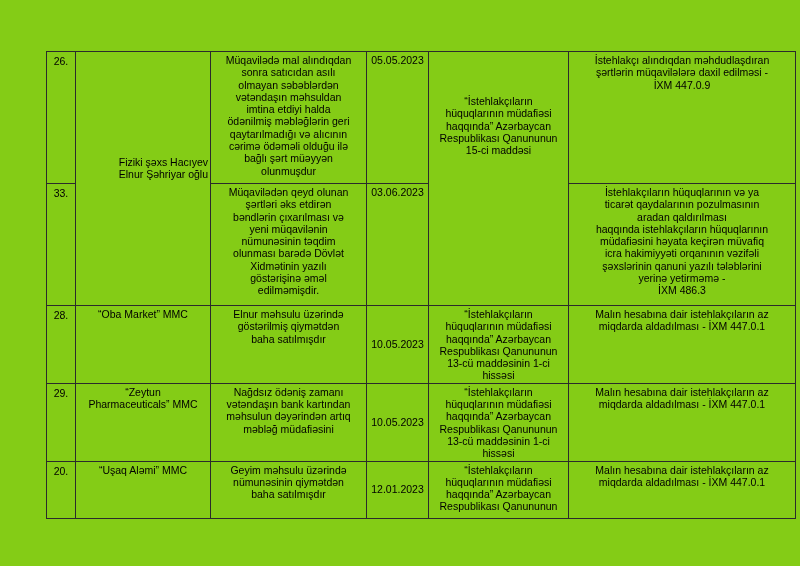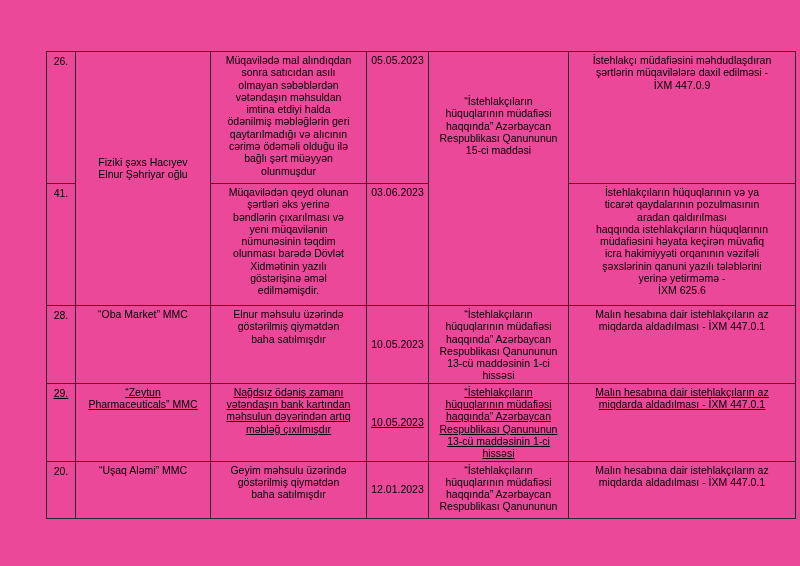--- a/index.html
+++ b/index.html
@@ -1,19 +1,19 @@
 <!DOCTYPE html>
 <html><head>
 <meta charset="utf-8">
 <style>
   html,body{margin:0;padding:0;background:#ffffff;}
   .page{
     position:relative;
     width:800px;height:566px;
-    background:#ec4899;
+    background:#84cc16;
     font-family:"Liberation Sans", sans-serif;
     color:#000000;
     overflow:hidden;
   }
   table.tbl{
     position:absolute;left:46px;top:51px;
     border-collapse:collapse;
     table-layout:fixed;
     width:749px;
   }
@@ -24,24 +24,24 @@
     line-height:12.3px;
     text-align:center;
     vertical-align:top;
     white-space:pre-line;
     overflow:hidden;
     word-wrap:break-word;
   }
   tr.r26{height:132px;}
   tr.r27{height:122px;}
   tr.r28{height:76px;}
-  tr.r29{height:77px;text-decoration:underline;}
+  tr.r29{height:77px;}
   tr.r30{height:57px;}
   td.no{padding-top:3px;}
-  td.entity-merged{vertical-align:middle;padding-bottom:22px;}
+  td.entity-merged{vertical-align:middle;padding-bottom:22px;text-align:right;}
   td.legal-merged{vertical-align:top;padding-top:43px;}
   td.date-top{padding-top:2px;}
   td.date-mid{vertical-align:middle;}
   td.viol{padding-top:2px;}
   td.dec{padding-top:2px;}
 </style>
 </head>
 <body>
 
 <div class="page">
@@ -68,45 +68,45 @@
 qaytarılmadığı və alıcının
 cərimə ödəməli olduğu ilə
 bağlı şərt müəyyən
 olunmuşdur</td>
         <td class="date-top">05.05.2023</td>
         <td class="legal-merged" rowspan="2">“İstehlakçıların
 hüquqlarının müdafiəsi
 haqqında” Azərbaycan
 Respublikası Qanununun
 15-ci maddəsi</td>
-        <td class="dec">İstehlakçı müdafiəsini məhdudlaşdıran
+        <td class="dec">İstehlakçı alındıqdan məhdudlaşdıran
 şərtlərin müqavilələrə daxil edilməsi -
 İXM 447.0.9</td>
       </tr>
       <tr class="r27">
-        <td class="no">41.</td>
+        <td class="no">33.</td>
         <td class="viol">Müqavilədən qeyd olunan
-şərtləri əks yerinə
+şərtləri əks etdirən
 bəndlərin çıxarılması və
 yeni müqavilənin
 nümunəsinin təqdim
 olunması barədə Dövlət
 Xidmətinin yazılı
 göstərişinə əməl
 edilməmişdir.</td>
         <td class="date-top">03.06.2023</td>
         <td class="dec">İstehlakçıların hüquqlarının və ya
 ticarət qaydalarının pozulmasının
 aradan qaldırılması
 haqqında istehlakçıların hüquqlarının
 müdafiəsini həyata keçirən müvafiq
 icra hakimiyyəti orqanının vəzifəli
 şəxslərinin qanuni yazılı tələblərini
 yerinə yetirməmə -
-İXM 625.6</td>
+İXM 486.3</td>
       </tr>
       <tr class="r28">
         <td class="no">28.</td>
         <td class="viol">“Oba Market” MMC</td>
         <td class="viol">Elnur məhsulu üzərində
 göstərilmiş qiymətdən
 baha satılmışdır</td>
         <td class="date-mid">10.05.2023</td>
         <td class="viol">“İstehlakçıların
 hüquqlarının müdafiəsi
@@ -117,36 +117,36 @@
         <td class="dec">Malın hesabına dair istehlakçıların az
 miqdarda aldadılması - İXM 447.0.1</td>
       </tr>
       <tr class="r29">
         <td class="no">29.</td>
         <td class="viol">“Zeytun
 Pharmaceuticals” MMC</td>
         <td class="viol">Nağdsız ödəniş zamanı
 vətəndaşın bank kartından
 məhsulun dəyərindən artıq
-məbləğ çıxılmışdır</td>
+məbləğ müdafiəsini</td>
         <td class="date-mid">10.05.2023</td>
         <td class="viol">“İstehlakçıların
 hüquqlarının müdafiəsi
 haqqında” Azərbaycan
 Respublikası Qanununun
 13-cü maddəsinin 1-ci
 hissəsi</td>
         <td class="dec">Malın hesabına dair istehlakçıların az
 miqdarda aldadılması - İXM 447.0.1</td>
       </tr>
       <tr class="r30">
         <td class="no">20.</td>
         <td class="viol">“Uşaq Aləmi” MMC</td>
         <td class="viol">Geyim məhsulu üzərində
-göstərilmiş qiymətdən
+nümunəsinin qiymətdən
 baha satılmışdır</td>
         <td class="date-mid">12.01.2023</td>
         <td class="viol">“İstehlakçıların
 hüquqlarının müdafiəsi
 haqqında” Azərbaycan
 Respublikası Qanununun</td>
         <td class="dec">Malın hesabına dair istehlakçıların az
 miqdarda aldadılması - İXM 447.0.1</td>
       </tr>
     </tbody>

